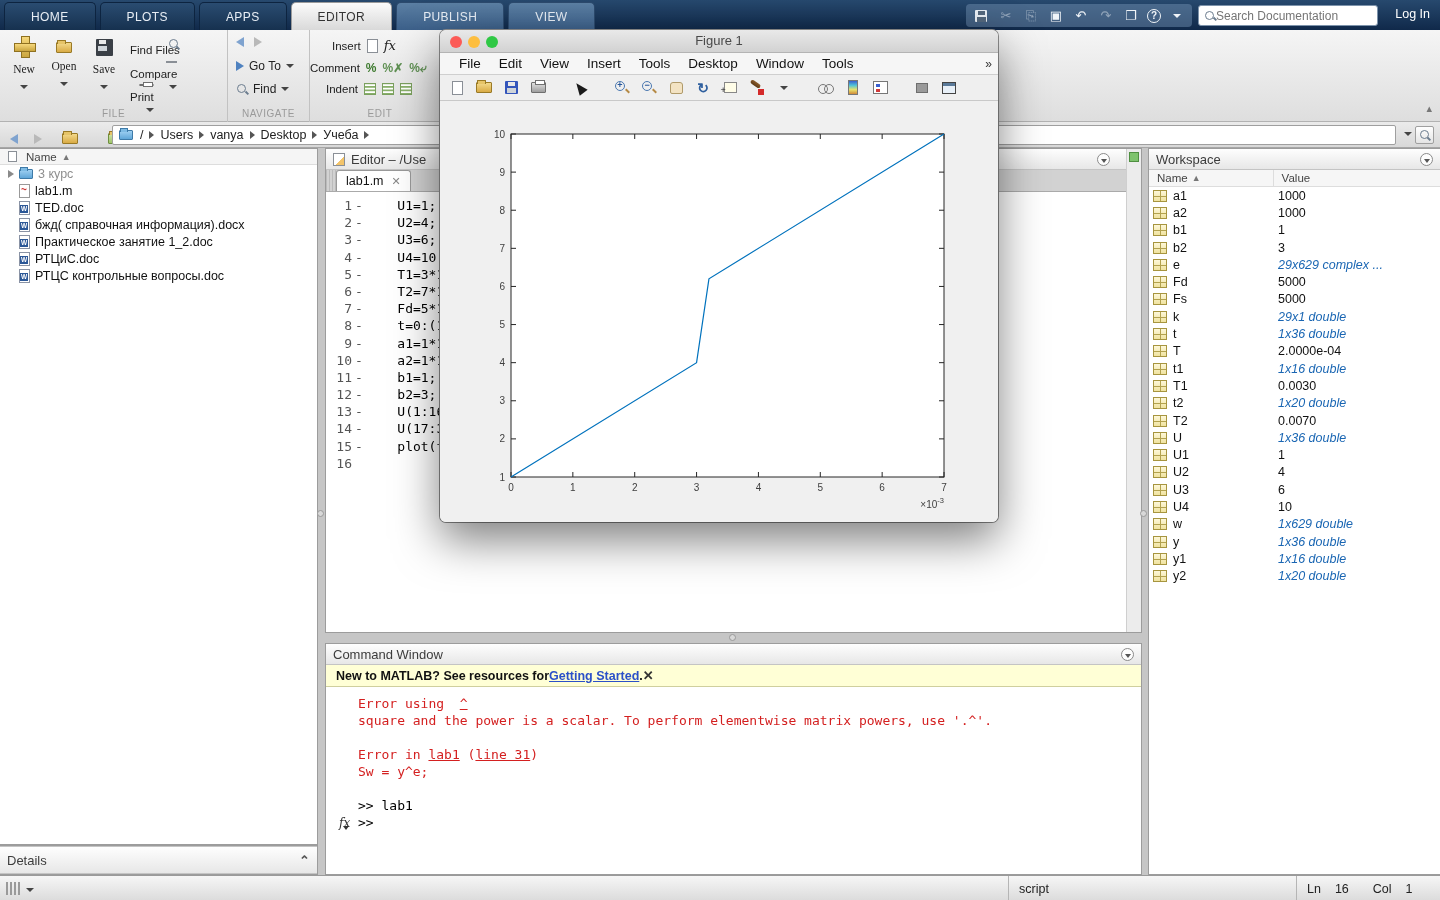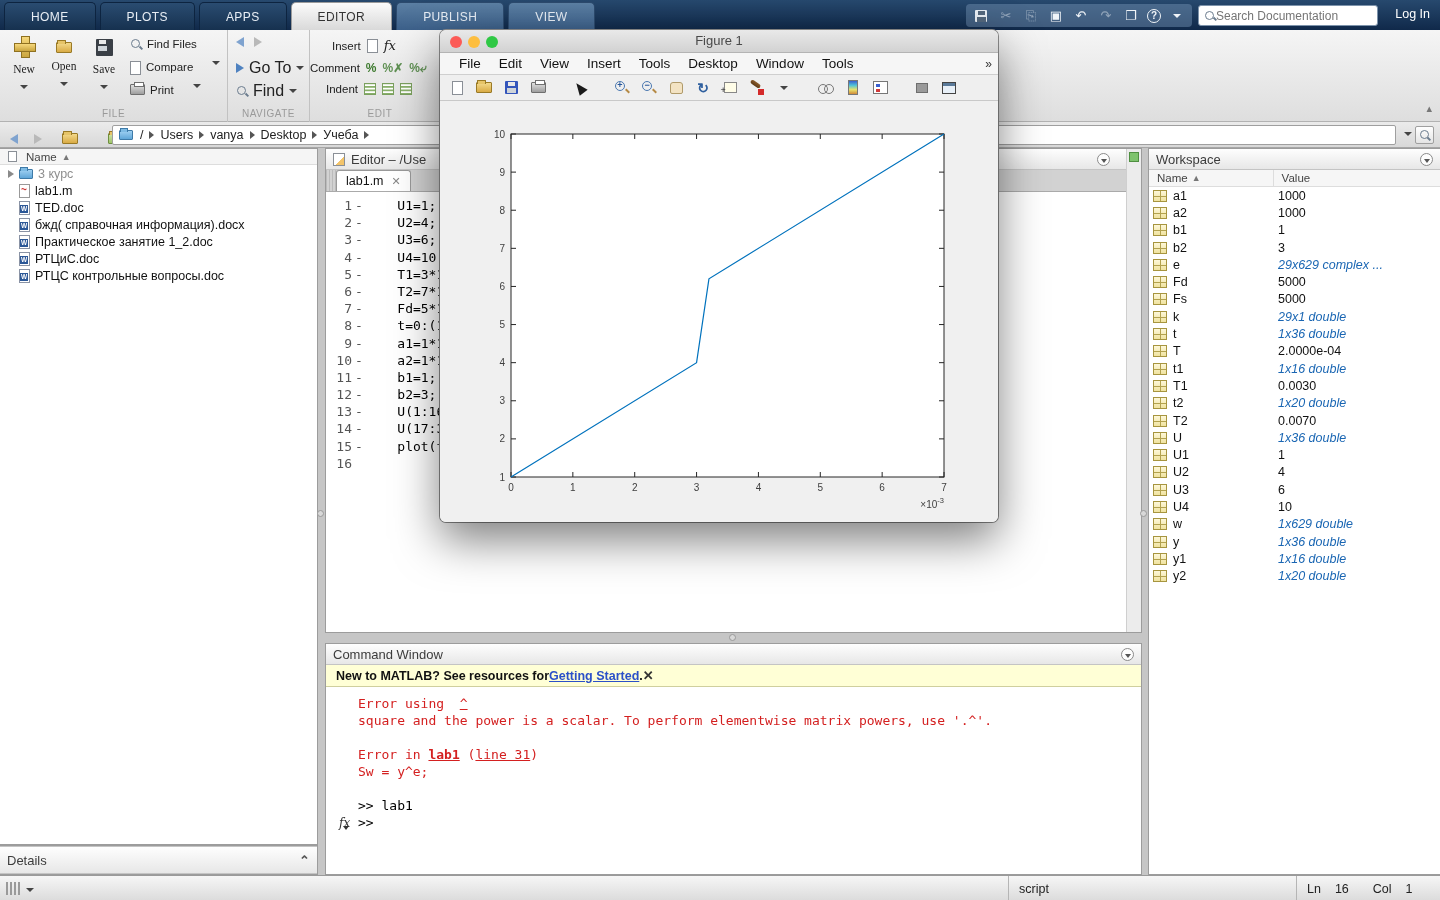--- a/index.html
+++ b/index.html
@@ -82,23 +82,23 @@
     border-right:4px solid transparent; border-top:4.5px solid #444; }
 
   
   #ribbon { left:0; top:30px; width:1440px; height:92px;
     background:linear-gradient(#f5f5f5,#dedede); border-bottom:1px solid #b2b2b2; }
   .rib-sec { position:absolute; top:0; height:92px; border-right:1px solid #c2c2c2; }
   .sec-label { position:absolute; bottom:3px; left:0; width:100%; text-align:center;
     font-size:10px; color:#9a9a9a; letter-spacing:.5px; }
   .bigbtn { position:absolute; top:6px; width:40px; text-align:center;font-family:Liberation Serif, serif; }
   .bigbtn .lbl { font-size:11.5px; color:#222; margin-top:3px; }
-  .listbtn { position:absolute; left:130px; height:18px; display:flex; align-items:flex-start; gap:5px;
-    font-size:11.5px; color:#222; white-space:nowrap; }
-  .navrow { position:absolute; left:8px; display:flex; align-items:center; gap:5px; font-size:16px; color:#222; }
+  .listbtn { position:absolute; left:130px; height:18px; display:flex; align-items:flex-end; gap:5px;
+    font-size:11.5px; color:#222; white-space:nowrap;flex-direction:column; }
+  .navrow { position:absolute; left:8px; display:flex; align-items:center; gap:5px; font-size:12px; color:#222; }
   .editrow { position:absolute; display:flex; align-items:center; gap:6px; font-size:11.5px; color:#222; }
   .pct { color:#3d7a2e; font-weight:bold; font-size:12px; }
   .indent-ic { display:inline-block; width:12px; height:12px; background:#fff; border:1px solid #7ba05f;
     background-image:linear-gradient(#89b06a 1.5px, transparent 1.5px); background-size:100% 3.5px; background-position:0 2px; }
 
   
   #crumbbar { left:0; top:122px; width:1440px; height:26px;
     background:linear-gradient(#ebebeb,#d8d8d8); border-bottom:1px solid #a6a6a6; }
   #crumb-field { position:absolute; left:112px; top:3px; width:1284px; height:20px; background:#fff;
     border:1px solid #9f9f9f; border-radius:2px; display:flex; align-items:center; padding:0 6px;
@@ -136,21 +136,21 @@
   #ed-flag { position:absolute; right:2px; top:3px; width:10px; height:10px; background:#7ec36d; border:1px solid #4f8f41; }
 
   
   #cmd-banner { height:22px; background:#ffffd6; border-bottom:1px solid #cfcf9e; display:flex; align-items:center;
     padding:0 10px; font-size:12.5px; font-weight:bold; color:#111; }
   #cmd-banner a { color:#2b50c8; }
   #cmd-body { position:relative; padding:8px 0 0 32px; font-family:"DejaVu Sans Mono",monospace; font-size:13px; color:#000; }
   .cmd-line { height:17px; line-height:17px; white-space:pre; position:relative; }
   .seg-err { color:#d42020; }
   .seg-err-link { color:#d42020; text-decoration:underline; }
-  .seg-err-b { color:#d42020; text-decoration:underline; font-weight:bold; }
+  .seg-err-b { color:#d42020; text-decoration:underline; font-weight:normal; }
   .fx-mark { position:absolute; left:-19px; top:1px; font-family:"DejaVu Serif",serif; font-style:italic;
     font-size:12px; color:#333; }
   .fx-mark:after { content:""; position:absolute; left:4px; top:11px; border-left:3px solid transparent;
     border-right:3px solid transparent; border-top:4px solid #333; }
 
   
   #ws-colhead { height:17px; background:#f6f6f6; border-bottom:1px solid #ddd; display:flex; align-items:center;
     font-size:11.5px; color:#444; }
   .ws-row { height:17.3px; display:flex; align-items:center; padding-left:4px; font-size:12.5px; color:#111; }
   .ws-row .nm { margin-left:6px; width:105px; }

